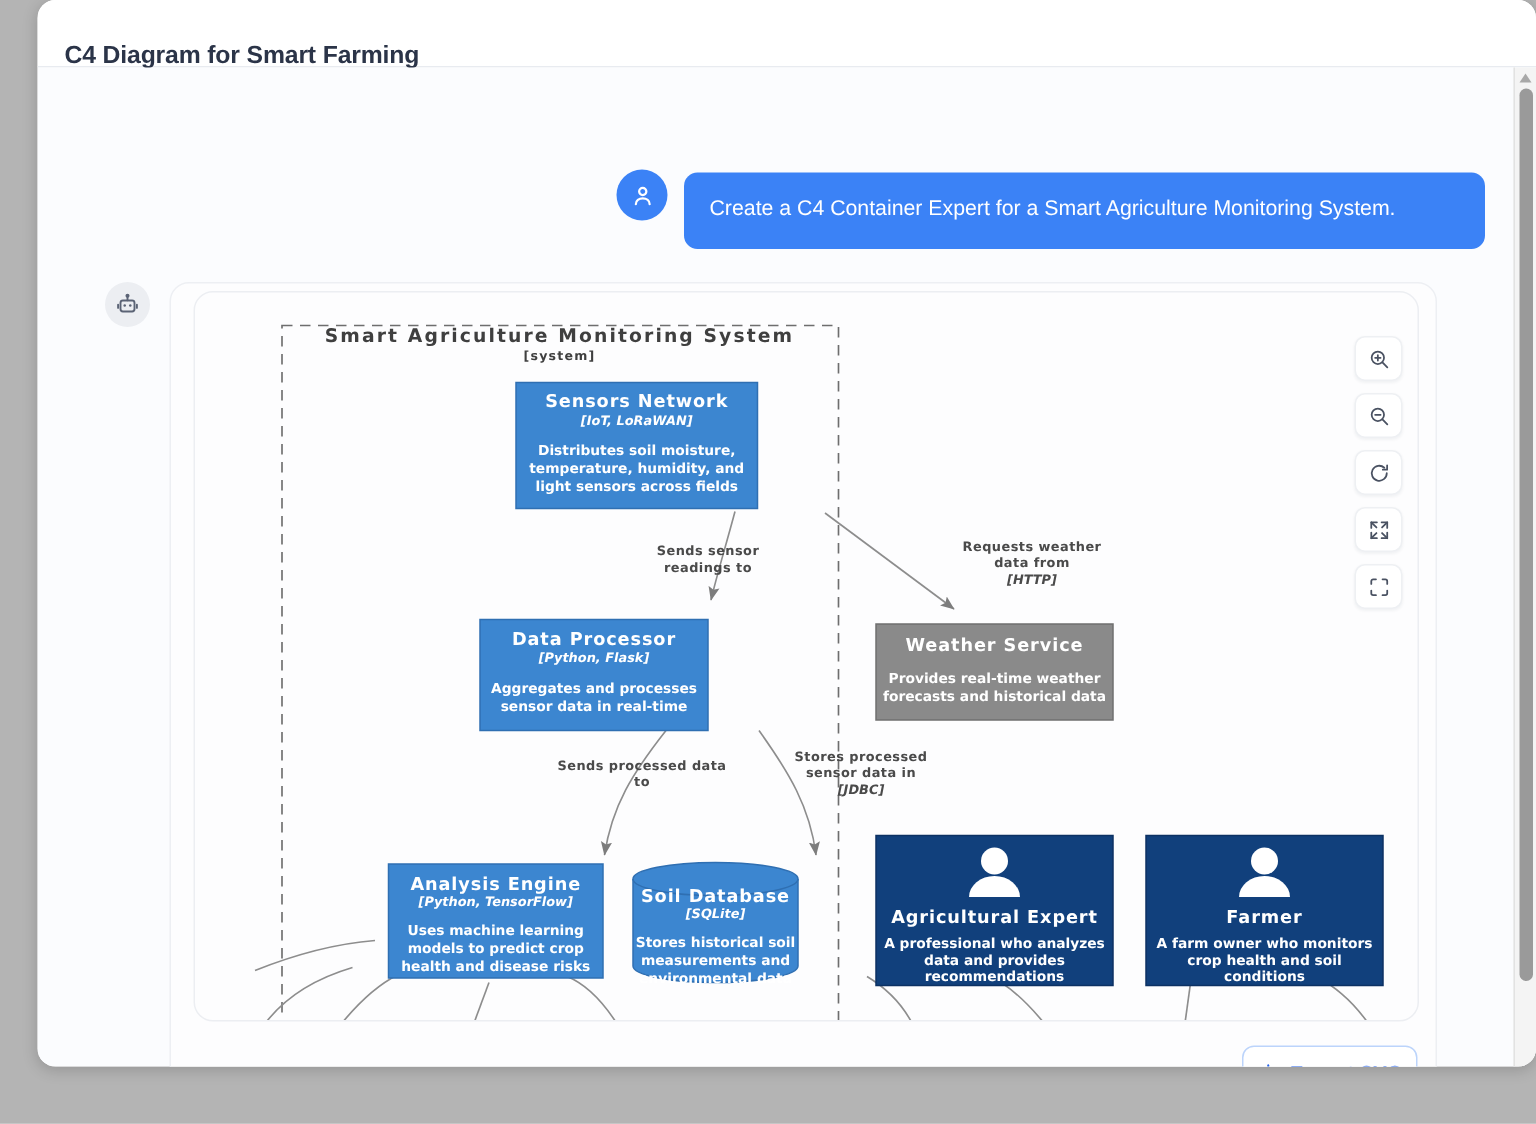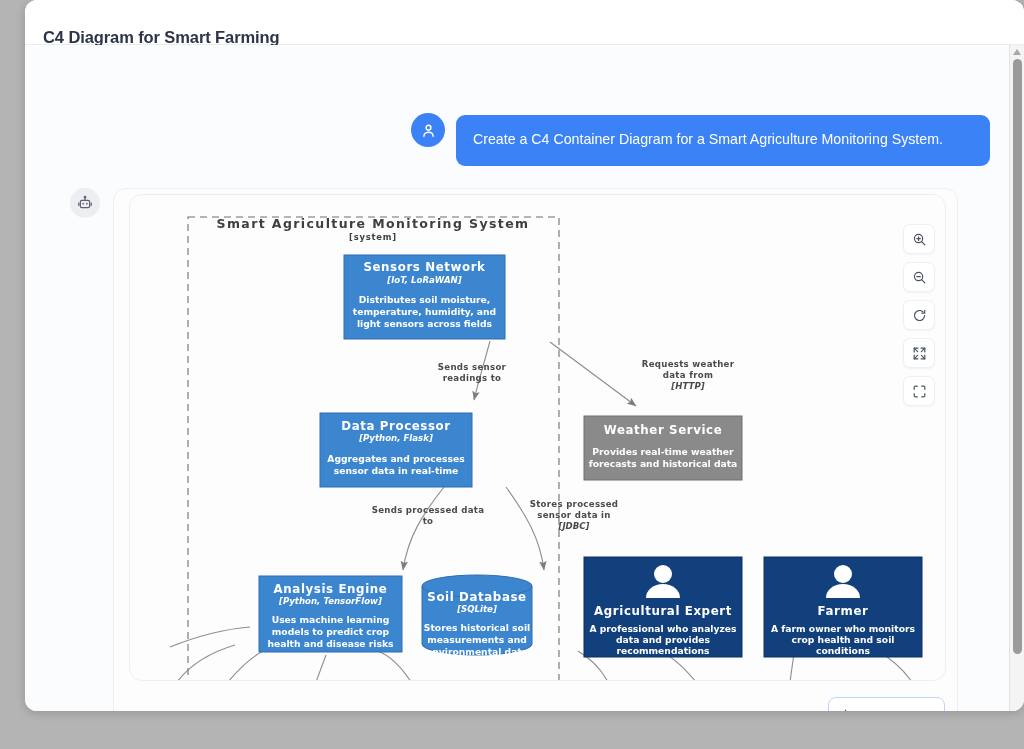--- a/index.html
+++ b/index.html
@@ -156,21 +156,21 @@
   <div id="scroll-region">
     <div id="scroll-content">
 
       <div id="user-row"></div>
       <div id="user-avatar">
         <svg width="17" height="17" viewBox="0 0 24 24" fill="none" stroke="#ffffff" stroke-width="2.1" stroke-linecap="round" stroke-linejoin="round">
           <circle cx="12" cy="8" r="3.4"></circle>
           <path d="M5.5 20c0-3.6 2.9-5.6 6.5-5.6s6.5 2 6.5 5.6"></path>
         </svg>
       </div>
-      <div id="user-bubble">Create a C4 Container Diagram for a Smart Agriculture Monitoring System.</div>
+      <div id="user-bubble">Create a C4 Container Expert for a Smart Agriculture Monitoring System.</div>
 
       <div id="bot-avatar">
         <svg width="16" height="16" viewBox="0 0 24 24" fill="none" stroke="#5b6375" stroke-width="1.9" stroke-linecap="round" stroke-linejoin="round">
           <rect x="5" y="8" width="14" height="11" rx="2.4"></rect>
           <path d="M12 4.2v3.6"></path>
             <circle cx="12" cy="3.3" r="1.1" fill="#5b6375"></circle>
           <path d="M2.6 12.2v3.2M21.4 12.2v3.2"></path>
           <circle cx="9.2" cy="13" r="1.25" fill="#5b6375" stroke="none"></circle>
           <circle cx="14.8" cy="13" r="1.25" fill="#5b6375" stroke="none"></circle>
         </svg>

